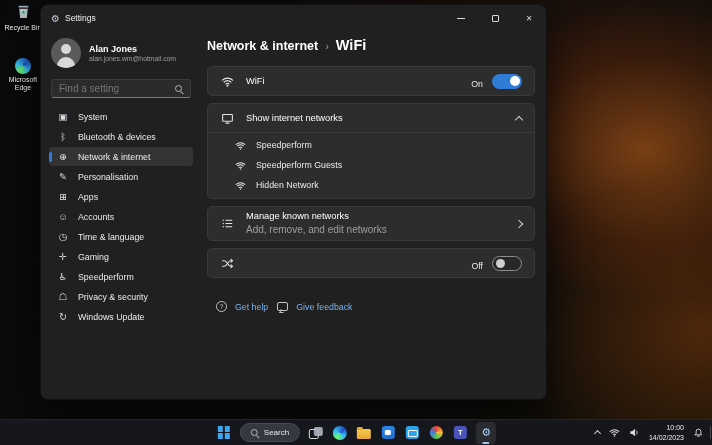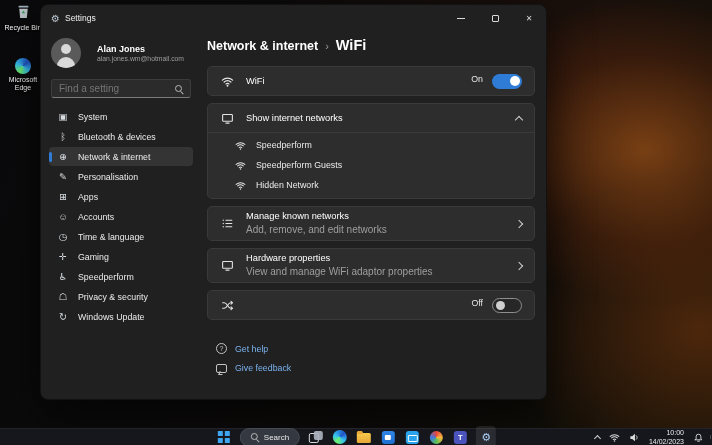--- a/index.html
+++ b/index.html
@@ -28,21 +28,21 @@
   .win-controls{margin-left:auto;display:flex;height:100%}
   .win-btn{width:34px;height:100%;display:flex;align-items:center;justify-content:center;color:#d8d8d8}
   .glyph-min{width:8px;height:1px;background:#d8d8d8}
   .glyph-max{width:7px;height:7px;border:1px solid #d8d8d8;border-radius:1px}
   .glyph-close{font-size:8px}
 
   .win-body{flex:1;display:flex;min-height:0}
 
   
   .sidebar{width:160px;flex:0 0 auto;padding:2px 8px 0;display:flex;flex-direction:column}
-  .user{display:flex;align-items:center;gap:16px;padding:5px 2px 4px}
+  .user{display:flex;align-items:center;gap:8px;padding:5px 2px 4px}
   .avatar{width:30px;height:30px;border-radius:50%;background:#5a5a5a;position:relative;overflow:hidden;flex:0 0 auto}
   .avatar::before{content:"";position:absolute;left:50%;top:6px;transform:translateX(-50%);width:10px;height:10px;border-radius:50%;background:#d9d9d9}
   .avatar::after{content:"";position:absolute;left:50%;top:19px;transform:translateX(-50%);width:18px;height:13px;border-radius:9px 9px 0 0;background:#d9d9d9}
   .user-name{font-size:9px;font-weight:700}
   .user-email{font-size:6.8px;color:#9d9d9d;margin-top:1px}
   .search-box{margin:7px 2px 9px;height:19px;background:#2b2b2b;border:1px solid #3c3c3c;border-bottom-color:#7a7a7a;
     border-radius:3px;display:flex;align-items:center;padding:0 7px;gap:5px}
   .search-box input{flex:1;min-width:0;background:transparent;border:none;outline:none;color:#dcdcdc;font-size:10px;font-family:inherit}
   .lens{width:8px;height:8px;position:relative;flex:0 0 auto}
   .lens::before{content:"";position:absolute;left:0;top:0;width:5px;height:5px;border:1px solid #b8b8b8;border-radius:50%}
@@ -60,47 +60,47 @@
   .crumb-parent{font-size:12.5px;font-weight:600}
   .crumb-sep{font-size:11px;color:#9a9a9a}
   .page-title{font-size:14.5px;font-weight:700}
 
   .card{background:#2d2d2d;border:1px solid #3a3a3a;border-radius:5px;margin-bottom:7px;flex:0 0 auto}
   .card-row{display:flex;align-items:center;min-height:28px;padding:4px 12px;gap:12px}
   .card-icon{width:14px;flex:0 0 auto;display:flex;justify-content:center;align-items:center;color:#e4e4e4}
   .card-text{display:flex;flex-direction:column;justify-content:space-between}
   .card-title{font-size:9.3px}
   .card-sub{font-size:10px;color:#9f9f9f;margin-top:2px;max-width:235px;line-height:1.3}
-  .card-right{margin-left:auto;display:flex;align-items:flex-start;gap:9px;flex:0 0 auto}
+  .card-right{margin-left:auto;display:flex;align-items:flex-end;gap:9px;flex:0 0 auto}
   .state-label{font-size:8.8px;color:#e6e6e6}
 
   .toggle{width:30px;height:15px;border-radius:8px;position:relative;flex:0 0 auto}
   .toggle.on{background:var(--accent)}
   .toggle.on::after{content:"";position:absolute;right:2.5px;top:2.5px;width:10px;height:10px;border-radius:50%;background:#fff}
   .toggle.off{background:#272727;border:1px solid #8f8f8f}
   .toggle.off::after{content:"";position:absolute;left:2.5px;top:2px;width:9px;height:9px;border-radius:50%;background:#cfcfcf}
 
   .chev{width:6px;height:6px;border-right:1.4px solid #cfcfcf;border-bottom:1.4px solid #cfcfcf;flex:0 0 auto}
   .chev.right{transform:rotate(-45deg)}
   .chev.up{transform:rotate(-135deg);margin-top:3px}
 
   .net-list{border-top:1px solid #3a3a3a;padding:2px 0 3px}
   .net-row{display:flex;align-items:center;gap:10px;height:20px;padding:0 12px 0 26px;font-size:8.8px;color:#ececec}
   .net-row .card-icon{width:12px}
 
-  .links{margin-top:16px;padding-left:9px;display:flex;flex-direction:column;gap:9px}
+  .links{margin-top:16px;padding-left:9px;display:flex;flex-direction:row;gap:9px}
   .link-row{display:flex;align-items:center;gap:8px;color:var(--link);font-size:8.8px;width:max-content}
   .help-badge{width:11px;height:11px;border:1px solid #c4c4c4;border-radius:50%;color:#c4c4c4;font-size:7px;
     display:flex;align-items:center;justify-content:center;flex:0 0 auto}
   .feedback-badge{width:11px;height:9px;border:1px solid #c4c4c4;border-radius:2px;position:relative;flex:0 0 auto}
   .feedback-badge::after{content:"";position:absolute;left:2px;bottom:-3px;width:3px;height:3px;
     border-left:1px solid #c4c4c4;border-bottom:1px solid #c4c4c4;transform:skewX(-20deg);background:transparent}
 
   
-  .taskbar{position:absolute;left:0;right:0;bottom:0;height:17px;background:rgba(22,24,29,.97);
+  .taskbar{position:absolute;left:0;right:0;bottom:0;height:26px;background:rgba(22,24,29,.97);
     border-top:1px solid rgba(255,255,255,.06);display:flex;align-items:center;z-index:5}
   .tb-center{position:absolute;left:50%;top:0;transform:translateX(-50%);height:100%;display:flex;align-items:center;gap:8px}
   .start{width:13px;height:13px;display:grid;grid-template-columns:5.5px 5.5px;grid-template-rows:5.5px 5.5px;gap:1.5px}
   .start span{background:#3ea6f0;border-radius:0.5px}
   .tb-search{height:19px;border-radius:10px;background:#343941;border:1px solid #474c54;display:flex;align-items:center;
     gap:5px;padding:0 10px;font-size:8px;color:#e8e8e8}
   .tb-ic{width:16px;height:16px;display:flex;align-items:center;justify-content:center;position:relative}
   .tv-back{width:10px;height:10px;border:1.4px solid #d7dbe0;border-radius:2px;position:absolute;left:1px;bottom:2px}
   .tv-front{width:9px;height:9px;background:#aeb6c2;border-radius:2px;position:absolute;right:1px;top:2px;opacity:.9}
   .edge-ic{width:14px;height:14px;border-radius:50%;background:conic-gradient(from 210deg,#6df26d,#35c1f1 22%,#2052c8 55%,#35c1f1 78%,#6df26d)}
@@ -333,36 +333,20 @@
           <span class="card-text">
             <span class="card-title">Manage known networks</span>
             <span class="card-sub">Add, remove, and edit networks</span>
           </span>
           <span class="card-right">
               <span class="chev right"></span>
             </span>
         </div>
       </div>
 
-      <div class="card">
-        <div class="card-row">
-          <span class="card-icon">
-              <svg width="13" height="13">
-                <use href="#i-monitor"></use>
-              </svg>
-            </span>
-          <span class="card-text">
-            <span class="card-title">Hardware properties</span>
-            <span class="card-sub">View and manage WiFi adaptor properties</span>
-          </span>
-          <span class="card-right">
-              <span class="chev right"></span>
-            </span>
-        </div>
-      </div>
 
       <div class="card">
         <div class="card-row">
           <span class="card-icon">
               <svg width="13" height="13">
                 <use href="#i-shuffle"></use>
               </svg>
             </span>
           <span class="card-text">
           </span>

